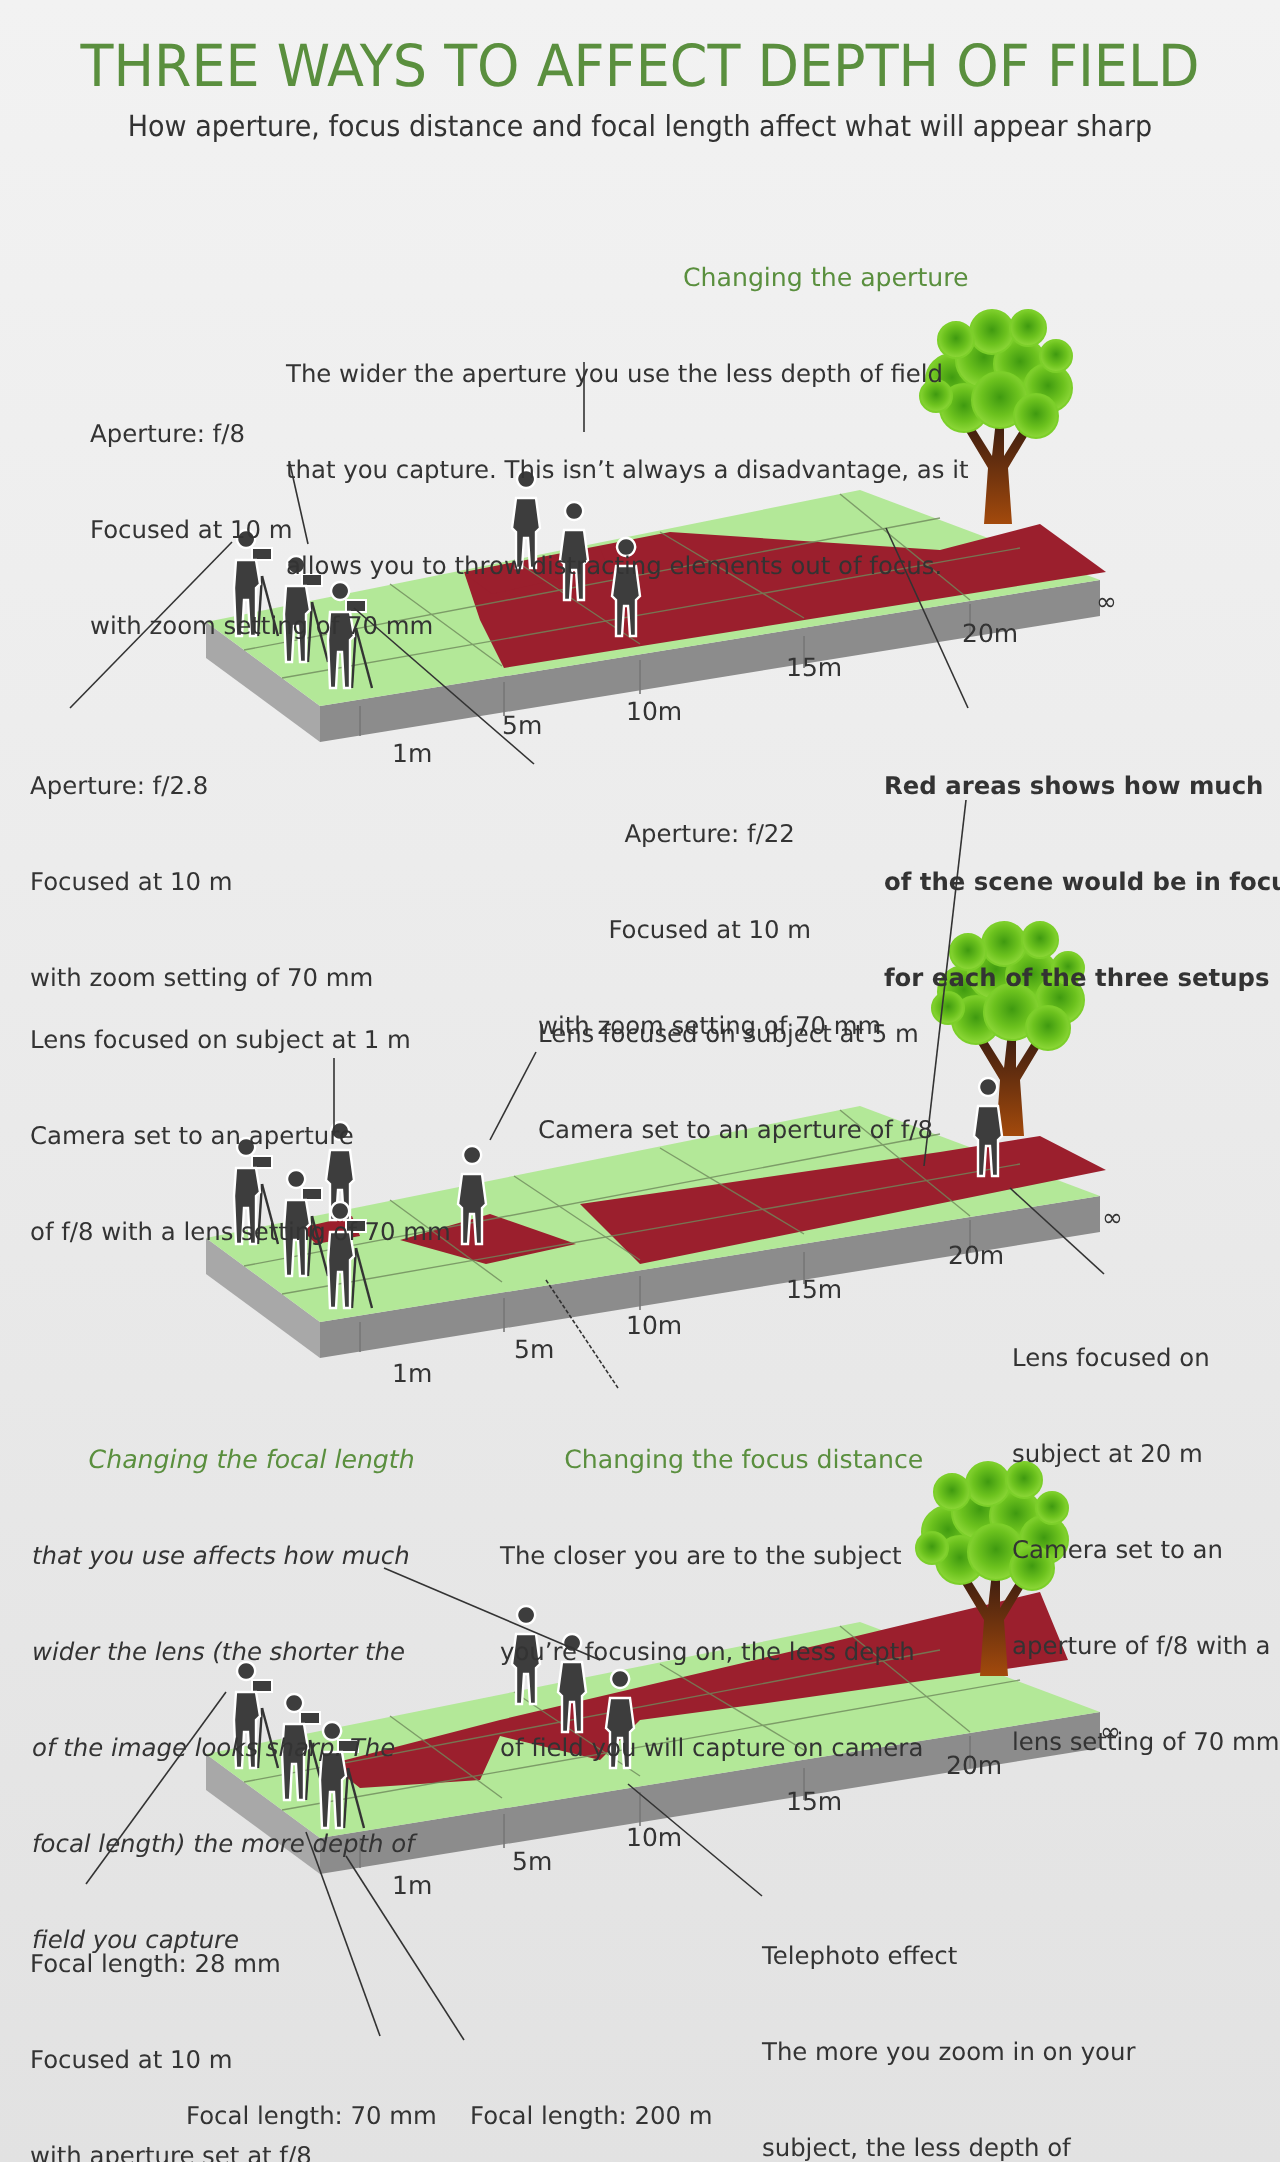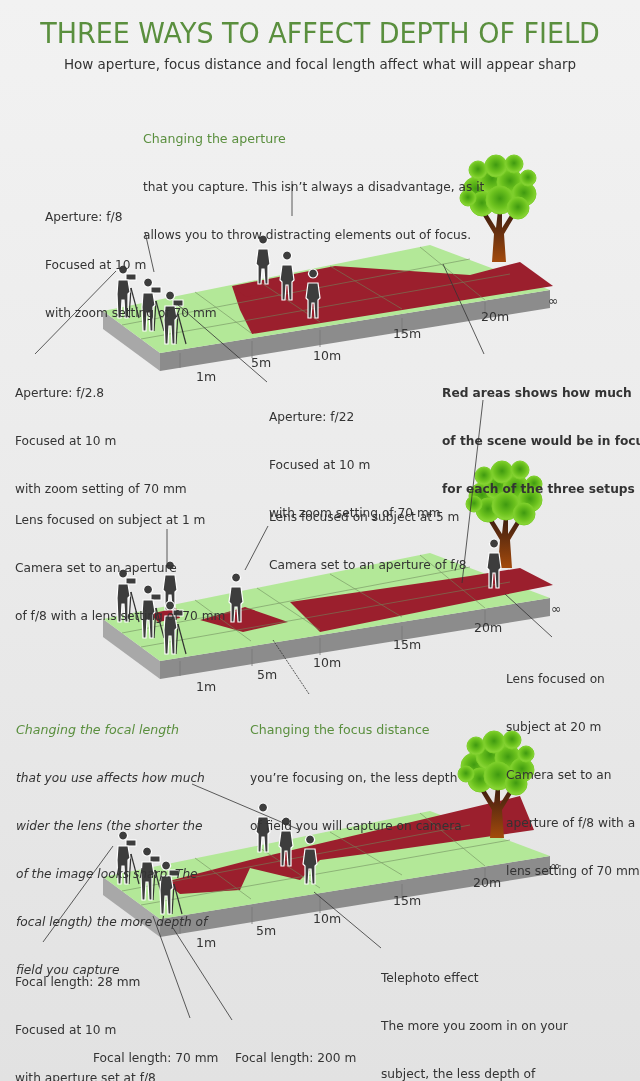--- a/index.html
+++ b/index.html
@@ -4,21 +4,21 @@
 <style>
   html,body{margin:0;padding:0;}
   body{width:640px;height:1081px;position:relative;overflow:hidden;
        background:linear-gradient(#f2f2f2 0%,#ececec 40%,#e2e2e2 100%);
        font-family:"DejaVu Sans","Liberation Sans",sans-serif;color:#333;}
   .title{position:absolute;left:0;top:16px;width:640px;text-align:center;
          font-size:29px;color:#5a8f3e;letter-spacing:0px;font-family:"DejaVu Sans",sans-serif;font-weight:normal;transform:scaleX(0.93);}
   .subtitle{position:absolute;left:0;top:56px;width:640px;text-align:center;font-size:14.5px;color:#333;transform:scaleX(0.93);}
   .txt{position:absolute;font-size:12.2px;line-height:16px;color:#333;white-space:pre;}
   .txt .l{display:block;}
-  .head{color:#5a8f3e;font-size:12.6px;display:block;}
+  .head{color:#5a8f3e;font-size:12.6px;display:block;text-align:right;}
   svg.scene{position:absolute;left:0;top:0;}
   .dist{font-size:12.5px;fill:#333;font-family:"DejaVu Sans",sans-serif;}
 </style>
 </head>
 <body>
 
 <div class="title">THREE WAYS TO AFFECT DEPTH OF FIELD</div>
 <div class="subtitle">How aperture, focus distance and focal length affect what will appear sharp</div>
 
 <svg class="scene" width="640" height="1081" viewBox="0 0 640 1081">
@@ -195,34 +195,35 @@
     <text class="dist" x="256" y="935">5m</text>
     <text class="dist" x="313" y="923">10m</text>
     <text class="dist" x="393" y="905">15m</text>
     <text class="dist" x="473" y="887">20m</text>
     <text class="dist" x="550" y="870">∞</text>
   </g>
 </svg>
 
 <div class="txt" style="left:143px;top:99px;">
   <span class="head">Changing the aperture</span>
+  <span class="l">The wider the aperture you use the less depth of field</span>
   <span class="l">that you capture. This isn’t always a disadvantage, as it</span>
   <span class="l">allows you to throw distracting elements out of focus.</span>
 </div>
 <div class="txt" style="left:45px;top:177px;">
   <span class="l">Aperture: f/8</span>
   <span class="l">Focused at 10 m</span>
   <span class="l">with zoom setting of 70 mm</span>
 </div>
 <div class="txt" style="left:15px;top:353px;">
   <span class="l">Aperture: f/2.8</span>
   <span class="l">Focused at 10 m</span>
   <span class="l">with zoom setting of 70 mm</span>
 </div>
-<div class="txt" style="left:269px;top:377px;">
+<div class="txt" style="left:269px;top:377px;text-align:center;">
   <span class="l">Aperture: f/22</span>
   <span class="l">Focused at 10 m</span>
   <span class="l">with zoom setting of 70 mm</span>
 </div>
 <div class="txt" style="left:442px;top:353px;font-weight:bold;">
   <span class="l">Red areas shows how much</span>
   <span class="l">of the scene would be in focus</span>
   <span class="l">for each of the three setups</span>
 </div>
 
@@ -245,20 +246,21 @@
 <div class="txt" style="left:16px;top:690px;font-style:italic;">
   <span class="head">Changing the focal length</span>
   <span class="l">that you use affects how much</span>
   <span class="l">wider the lens (the shorter the</span>
   <span class="l">of the image looks sharp. The</span>
   <span class="l">focal length) the more depth of</span>
   <span class="l">field you capture</span>
 </div>
 <div class="txt" style="left:250px;top:690px;">
   <span class="head">Changing the focus distance</span>
+  <span class="l">The closer you are to the subject</span>
   <span class="l">you’re focusing on, the less depth</span>
   <span class="l">of field you will capture on camera</span>
 </div>
 
 <div class="txt" style="left:15px;top:942px;">
   <span class="l">Focal length: 28 mm</span>
   <span class="l">Focused at 10 m</span>
   <span class="l">with aperture set at f/8</span>
 </div>
 <div class="txt" style="left:93px;top:1018px;">

